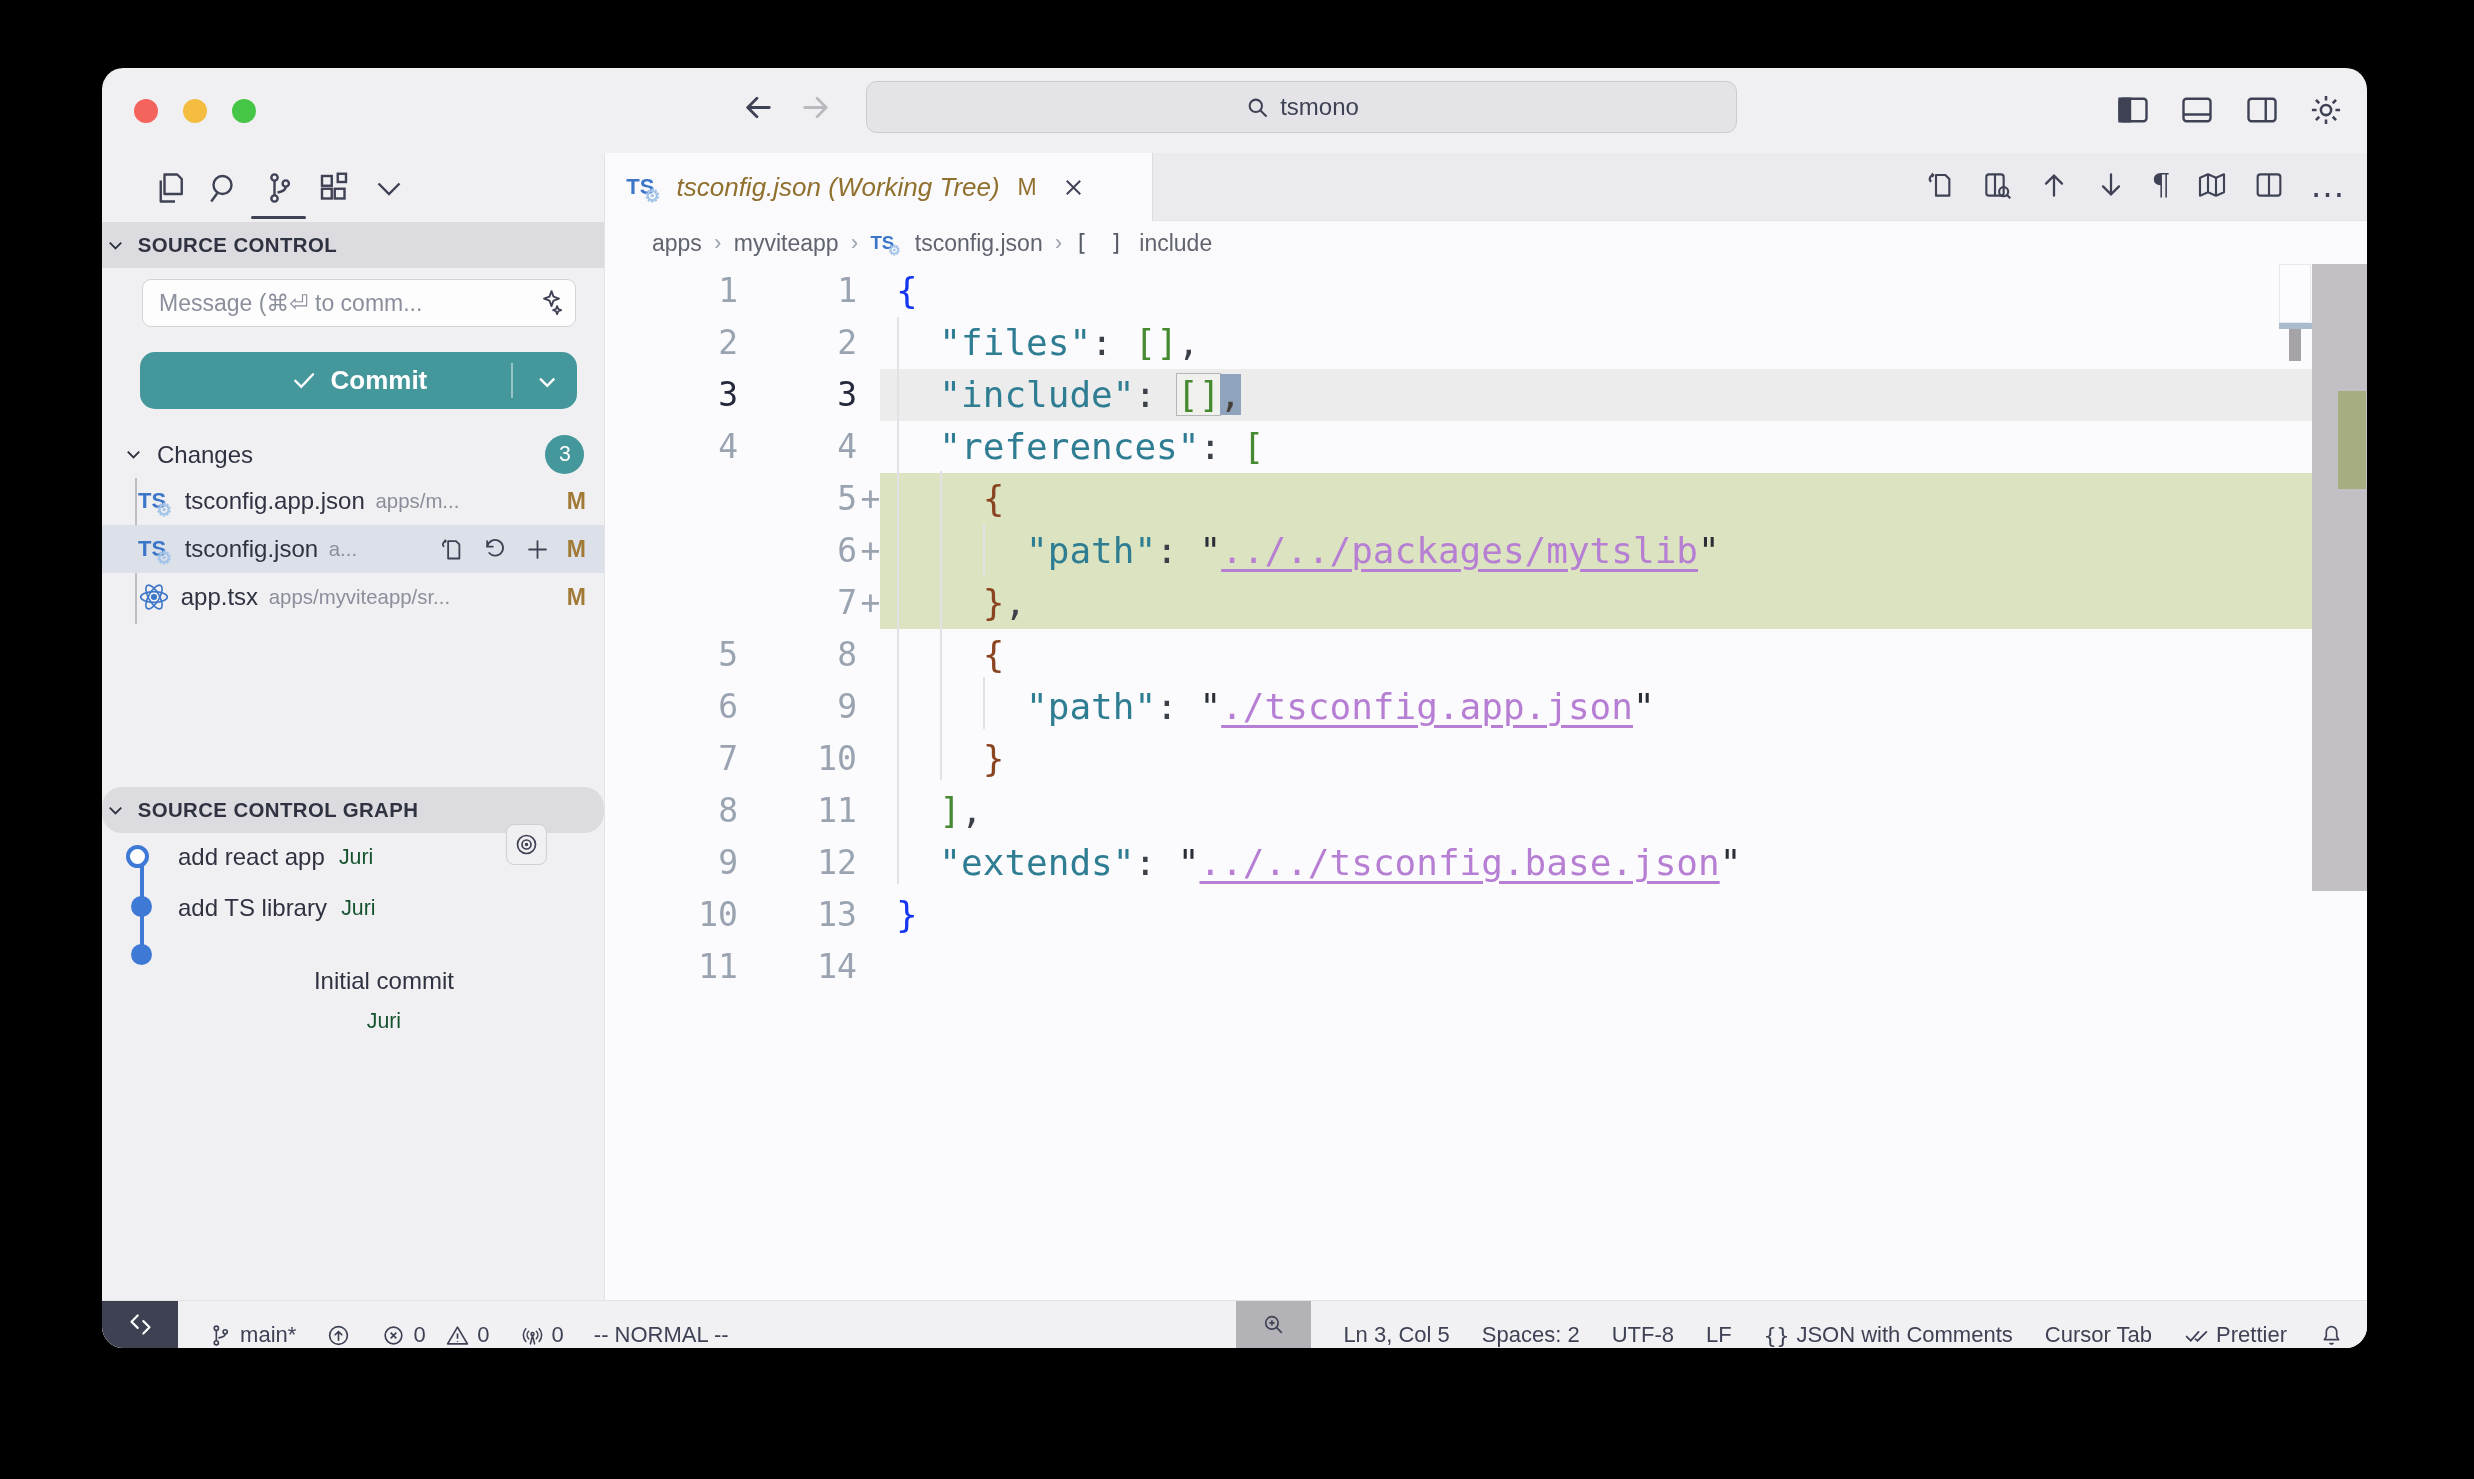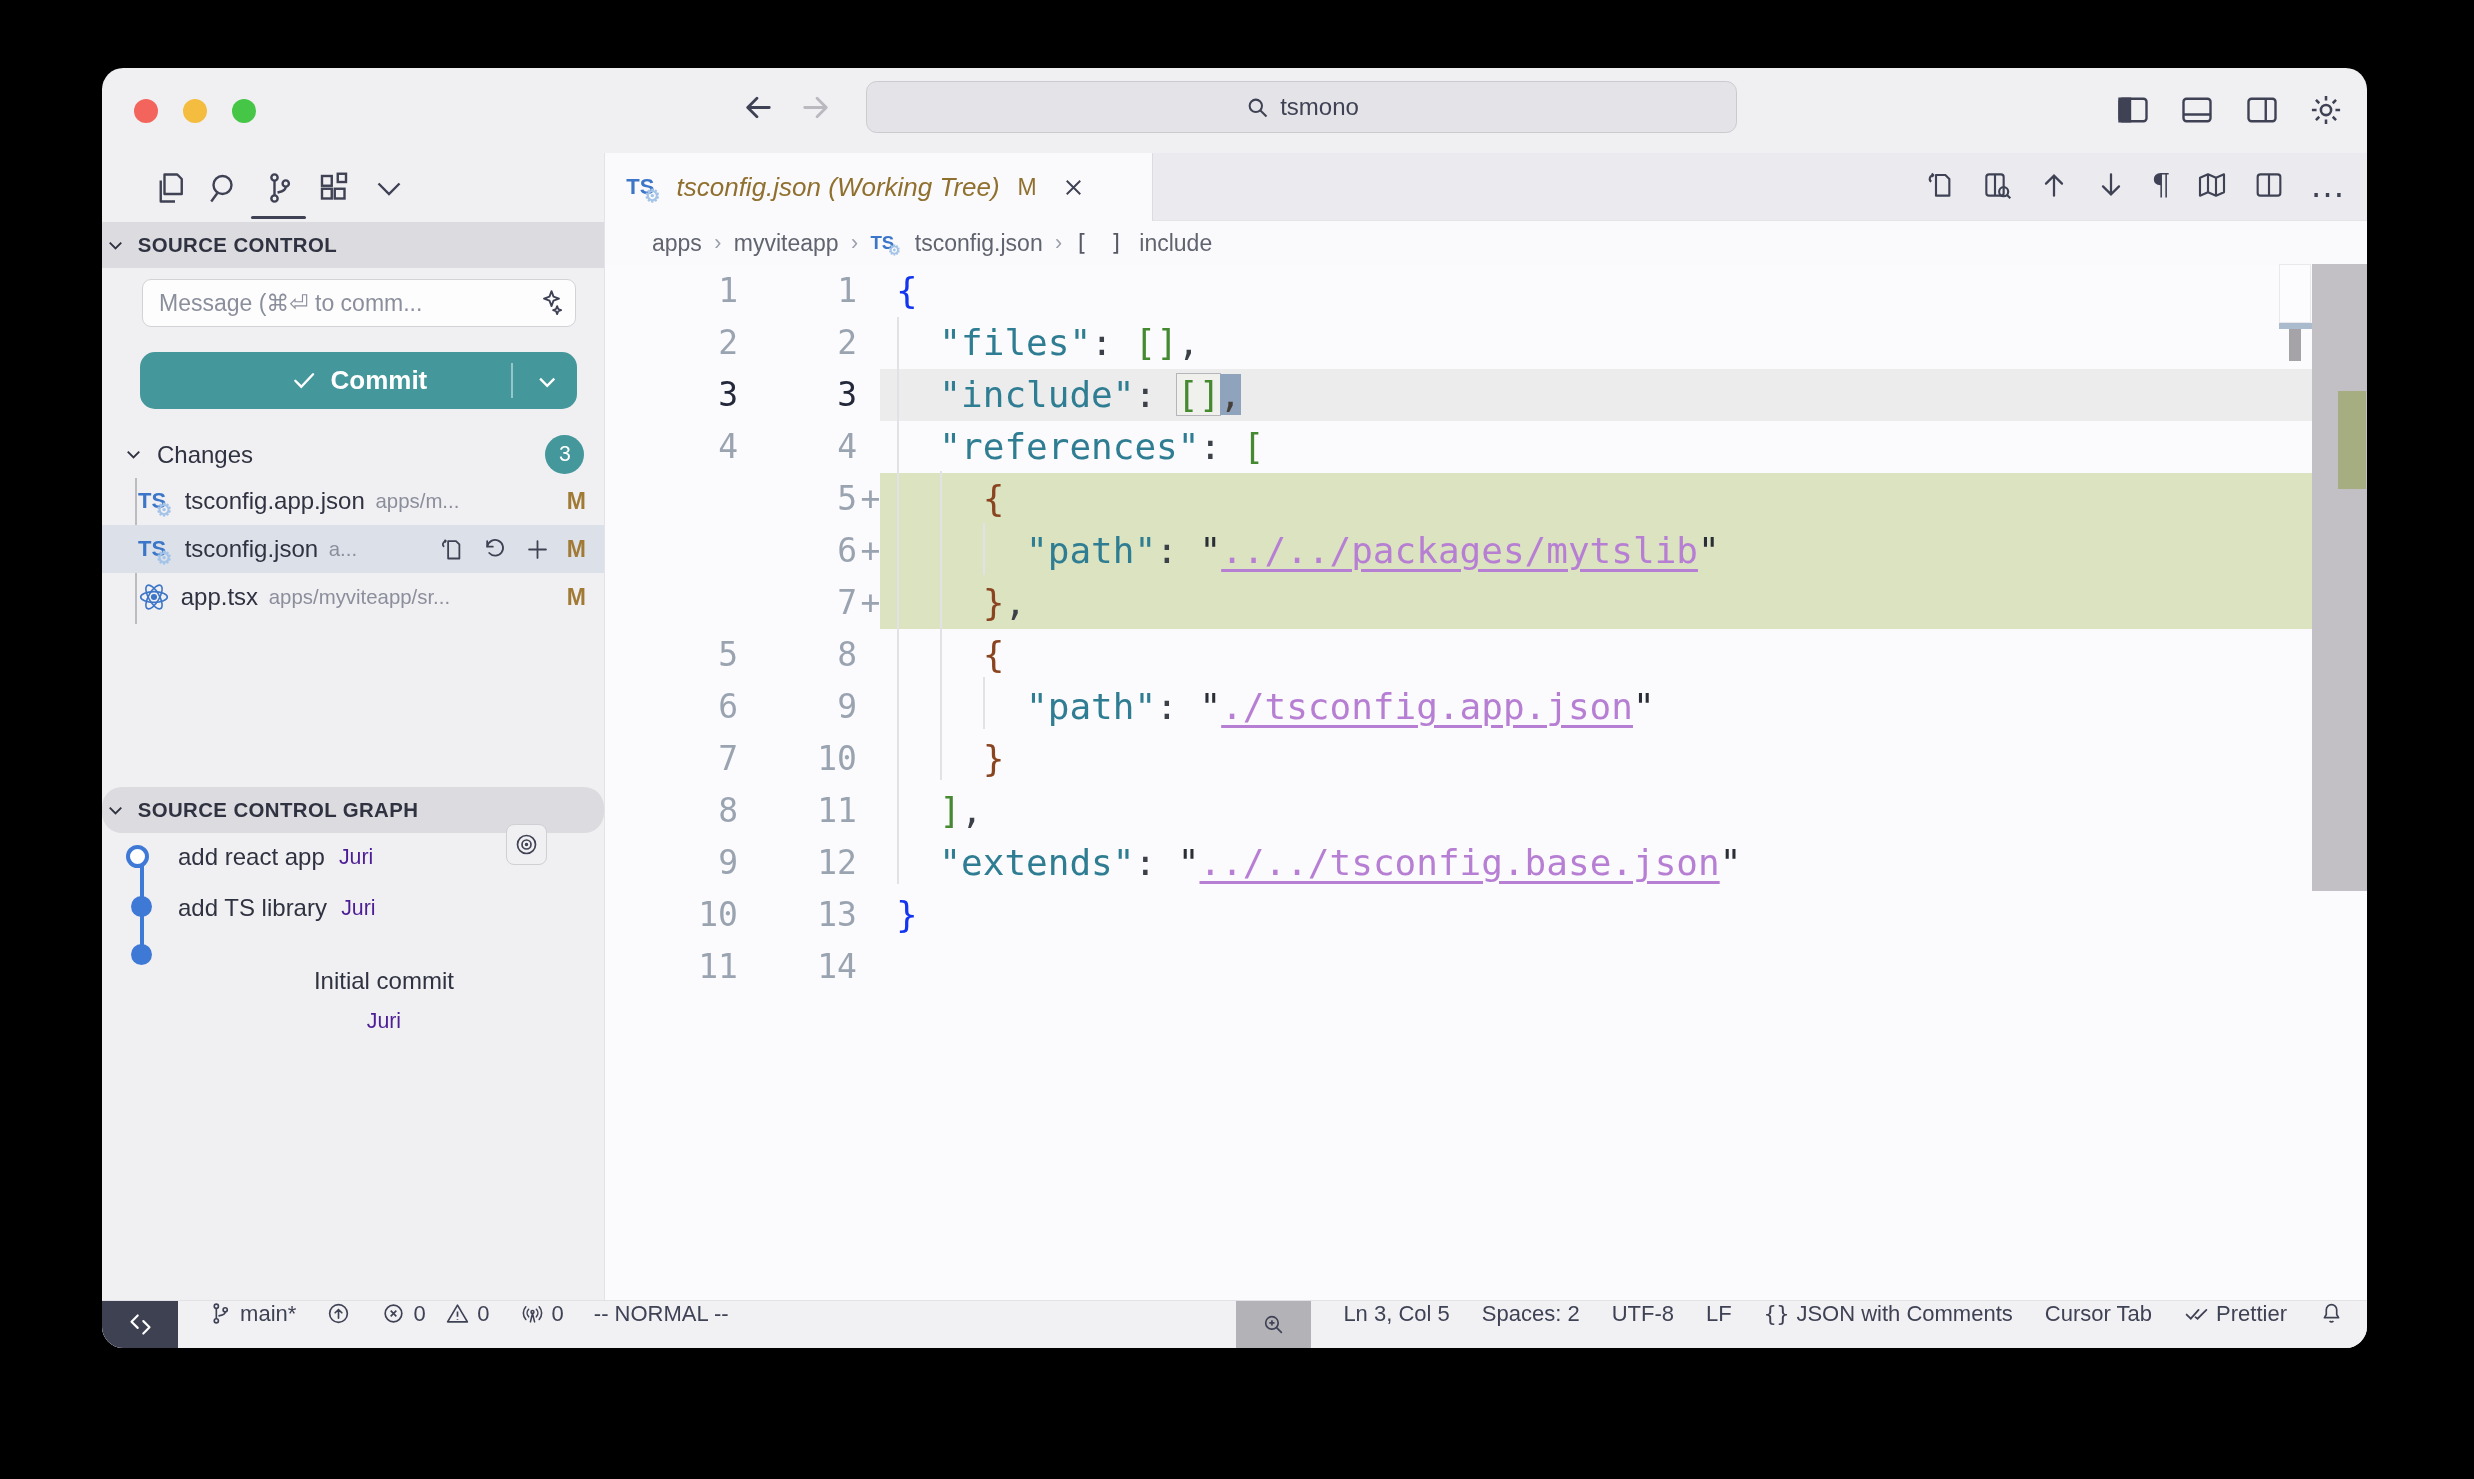--- a/index.html
+++ b/index.html
@@ -72,21 +72,21 @@
   .row-actions + .mbadge { margin-left:5.3px; }
   .treeline { position:absolute; left:33px; top:325px; width:1.8px; height:146px; background:#bcbcc0; }
 
   .tsicon { position:relative; width:36px; height:32px; flex:0 0 auto;
             font-weight:bold; color:#3c76c8; font-size:22px; display:flex; align-items:center; }
   .tsicon .gear { position:absolute; right:1.8px; bottom:-3.6px; font-size:18px; color:#a3c4e8; }
   .reacticon { width:32px; height:32px; flex:0 0 auto; }
 
   .commitrow { position:absolute; left:0; width:100%; height:48px; display:flex;
                align-items:center; padding:0 14.2px 0 76px; gap:14.2px; font-size:24px; color:#2f3240; }
-  .commitrow .author { font-size:21.3px; color:#4c1d95; }
+  .commitrow .author { font-size:21.3px; color:#14532d; }
   .graphline { position:absolute; left:38px; top:702px; width:3.6px; height:98px; background:#3e79d6; }
   .gdot { position:absolute; left:29px; width:21.3px; height:21.3px; border-radius:50%; background:#3e79d6; }
   .gdot.head { left:24px; width:23px; height:23px; background:#fff; border:4.4px solid #3e79d6; }
   .target-btn { position:absolute; left:404px; top:671px; width:41px; height:41px;
                 border:1.8px solid #cfcfd4; border-radius:8px; background:#f0eff2;
                 display:flex; align-items:center; justify-content:center; color:#3e4254; }
   .target-btn svg { width:27px; height:27px; }
 
   
   .tabstrip { position:absolute; left:0; top:0; width:100%; height:68px; background:#ebeaee;
@@ -132,21 +132,21 @@
              background:#fcfbfd; border:0.9px solid #e9e8ec; }
   .ovr-cursor { position:absolute; left:1674px; top:170px; width:33px; height:6.2px; background:#a9bbcd; }
   .ovr-stem { position:absolute; left:1684px; top:176px; width:12.4px; height:32px; background:#a5a2a8; }
 
   
   .statusbar { position:absolute; left:0; bottom:0; width:100%; height:48px; background:#f1f0f3;
                border-top:0.9px solid #e2e1e5; display:flex; align-items:center;
                color:#3e4254; font-size:22px; }
   .sb-left { display:flex; align-items:center; gap:30px; height:100%; }
   .sb-right { margin-left:auto; display:flex; align-items:center; gap:32px; height:100%; padding-right:23px; }
-  .sb-item { display:flex; align-items:flex-start; gap:7.1px; height:100%; }
+  .sb-item { display:flex; align-items:flex-end; gap:7.1px; height:100%; }
   .sb-item svg { width:25px; height:25px; }
   .remote-box { width:76px; height:100%; background:#3e4152; color:#fff;
                 display:flex; align-items:center; justify-content:center; }
   .remote-box svg { width:27px; height:27px; }
   .zoom-cell { background:#b3b2b7; padding:0 25px; height:100%; display:flex; align-items:center; }
   .braces-glyph { font-family:"DejaVu Sans Mono",monospace; font-size:21.3px; }
 </style>
 </head>
 <body>
 

